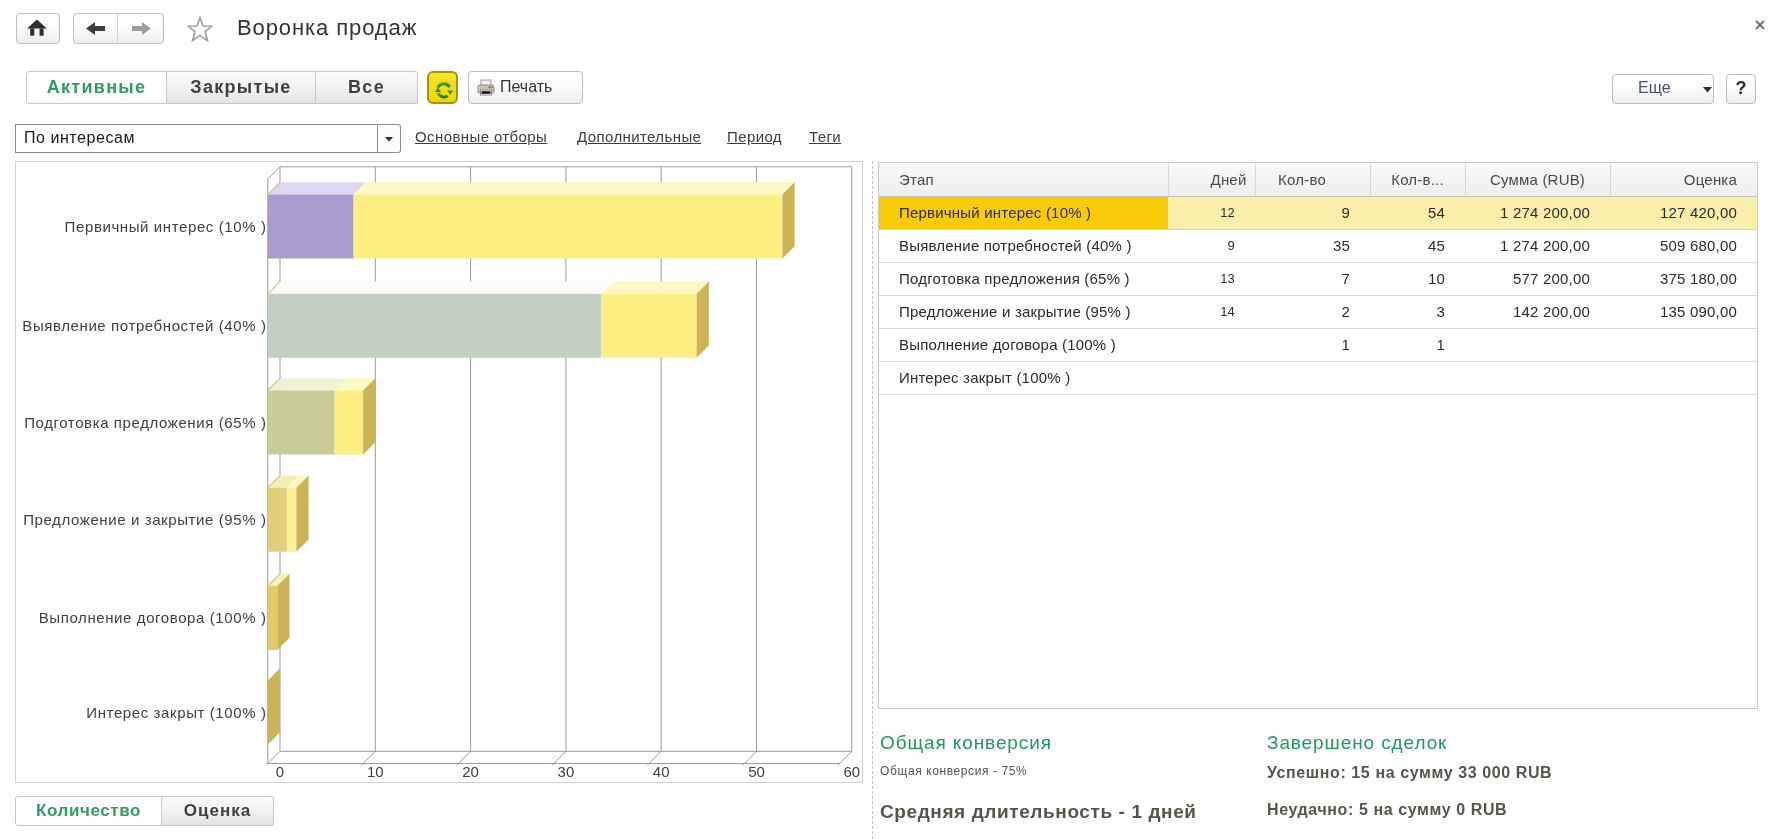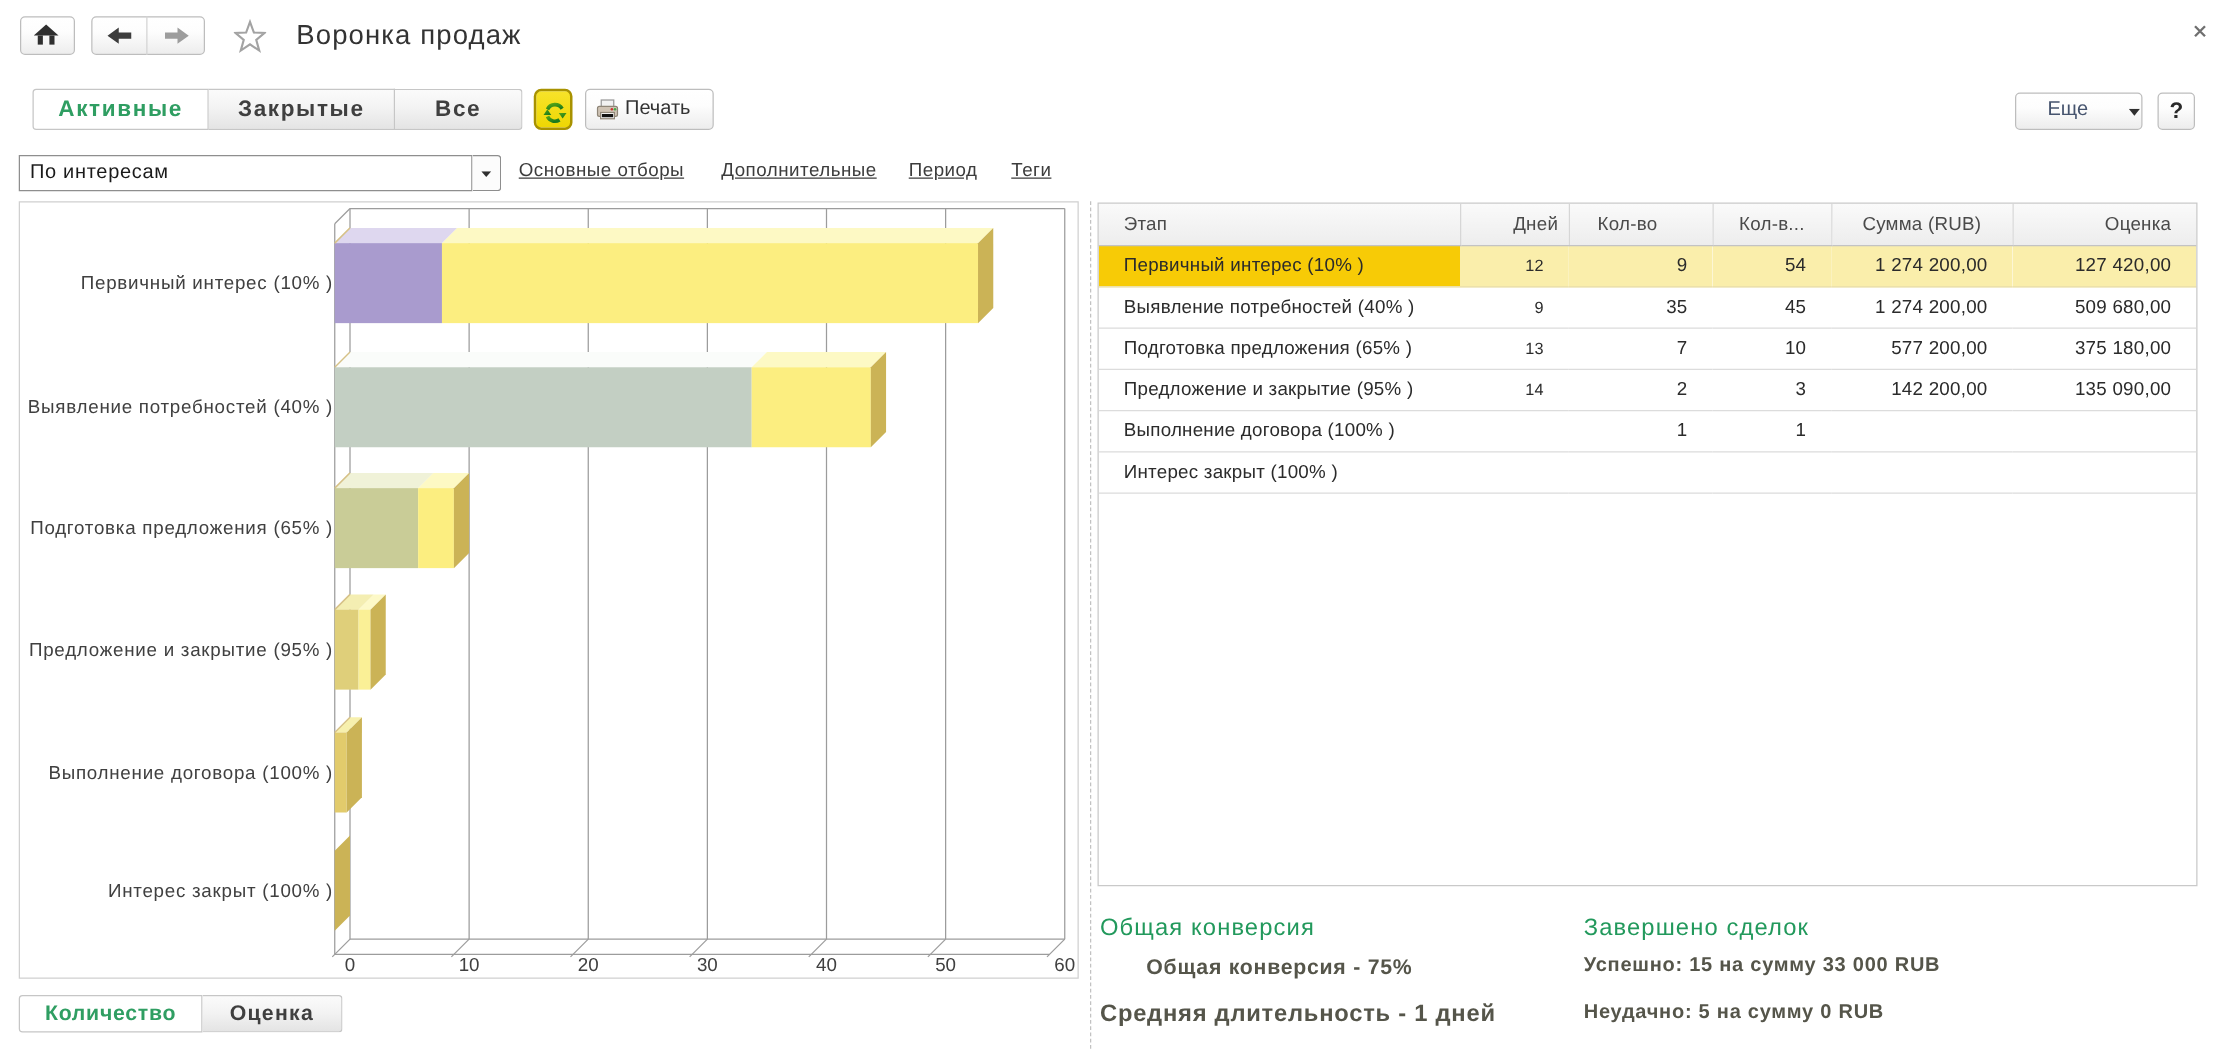--- a/index.html
+++ b/index.html
@@ -77,21 +77,21 @@
       </defs>
     <g stroke="url(#gg)" stroke-width="2.9" fill="none">
       <path d="M 9.0 14.5 A 6.6 6.6 0 0 1 20.7 14.0"></path>
       <path d="M 18.6 22.9 A 6.6 6.6 0 0 1 9.0 20.2"></path>
     </g>
     <polygon points="5.8,19.0 12.0,19.0 8.9,14.4" fill="url(#gg)"></polygon>
     <polygon points="18.0,17.4 24.2,17.4 21.1,21.8" fill="url(#gg)"></polygon>
   </svg>
 </div>
 
-<div class="btn" style="left:468px; top:71px; width:103px; height:33px;text-decoration:underline;">
+<div class="btn" style="left:468px; top:71px; width:115px; height:33px;text-decoration:underline;">
   <svg class="abs" style="left:8px; top:7px;" width="18" height="18" viewBox="0 0 18 18">
     <rect x="4" y="1" width="10" height="6" fill="#f2f2f2" stroke="#9a9a9a"></rect>
     <rect x="1" y="6" width="16" height="8" rx="1.5" fill="#cfc3b4" stroke="#8f8678"></rect>
     <rect x="3.5" y="11" width="11" height="5" fill="#ffffff" stroke="#8f8678"></rect>
     <rect x="4.5" y="12.2" width="9" height="2.6" fill="#111111"></rect>
     <circle cx="12.5" cy="8.3" r="1" fill="#cc3333"></circle>
     <circle cx="15" cy="8.3" r="1" fill="#44aa44"></circle>
   </svg>
   <div class="abs" style="left:31px; top:6px; font-size:16px; color:#333333;">Печать</div>
 </div>
@@ -259,16 +259,16 @@
       <td class="num" style="border-bottom:1px solid #dcdcdc;"></td>
       <td class="num" style="border-bottom:1px solid #dcdcdc;"></td>
       <td class="num" style="border-bottom:1px solid #dcdcdc;"></td>
     </tr>
   </tbody>
     </table>
 </div>
 
 <div class="abs" style="left:880px; top:732px; font-size:19px; letter-spacing:0.9px; color:#22995c;">Общая конверсия</div>
 <div class="abs" style="left:1267px; top:732px; font-size:19px; letter-spacing:0.9px; color:#22995c;">Завершено сделок</div>
-<div class="abs" style="left:880px; top:764px; font-size:17px; letter-spacing:0.6px; font-weight:bold; color:#55554a;margin-left:37px;">Общая конверсия - 75%</div>
+<div class="abs" style="left:880px; top:764px; font-size:12px; letter-spacing:0.6px; font-weight:normal; color:#55554a;">Общая конверсия - 75%</div>
 <div class="abs" style="left:1267px; top:764px; font-size:16px; letter-spacing:0.6px; font-weight:bold; color:#55554a;">Успешно: 15 на сумму 33 000 RUB</div>
 <div class="abs" style="left:880px; top:801px; font-size:19px; letter-spacing:0.6px; font-weight:bold; color:#55554a;">Средняя длительность - 1 дней</div>
 <div class="abs" style="left:1267px; top:801px; font-size:16px; letter-spacing:0.6px; font-weight:bold; color:#55554a;">Неудачно: 5 на сумму 0 RUB</div>
 
 </body></html>

